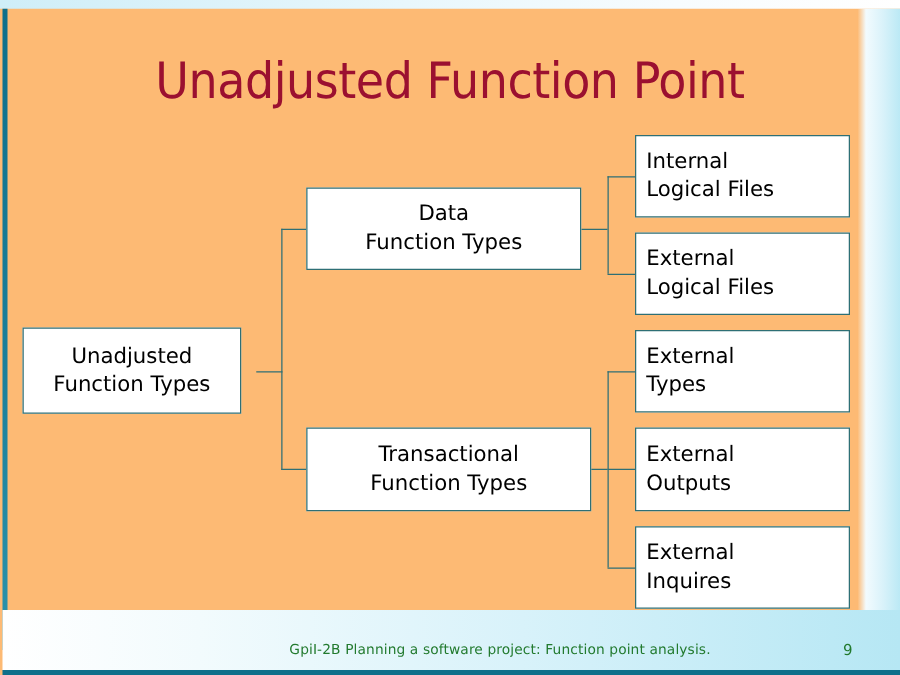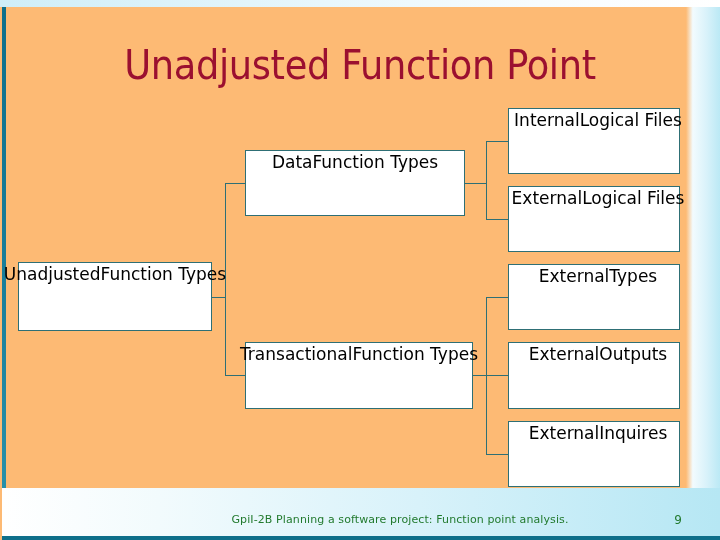--- a/index.html
+++ b/index.html
@@ -63,29 +63,29 @@
   .box {
     position: absolute;
     box-sizing: border-box;
     border: 1px solid #2e6f75;
     background: #ffffff;
     color: #000000;
     font-family: "DejaVu Sans", sans-serif;
     font-size: 17px;
     line-height: 1.35;
     display: flex;
-    flex-direction: row;
+    flex-direction: column;
     justify-content: center;
   }
-  .box.center  { align-items: flex-start; text-align: center; padding: 0 6px; }
+  .box.center  { align-items: center; text-align: center; padding: 0 6px; }
   .box.leftal  { align-items: flex-start; text-align: left; padding-left: 8px; }
   .box .ln { display: block; white-space: nowrap; }
 
   
-  #node-root   { left: 18px;  top: 262px; width: 194px; height: 69px; }
+  #node-root   { left: 18px;  top: 262px; width: 175px; height: 69px; }
   #node-data   { left: 245px; top: 150px; width: 220px; height: 66px; }
   #node-trans  { left: 245px; top: 342px; width: 228px; height: 67px; }
 
   #node-ilf    { left: 508px; top: 108px; width: 172px; height: 66px; }
   #node-elf    { left: 508px; top: 186px; width: 172px; height: 66px; }
   #node-ei     { left: 508px; top: 264px; width: 172px; height: 66px; }
   #node-eo     { left: 508px; top: 342px; width: 172px; height: 67px; }
   #node-eq     { left: 508px; top: 421px; width: 172px; height: 66px; }
 
   

